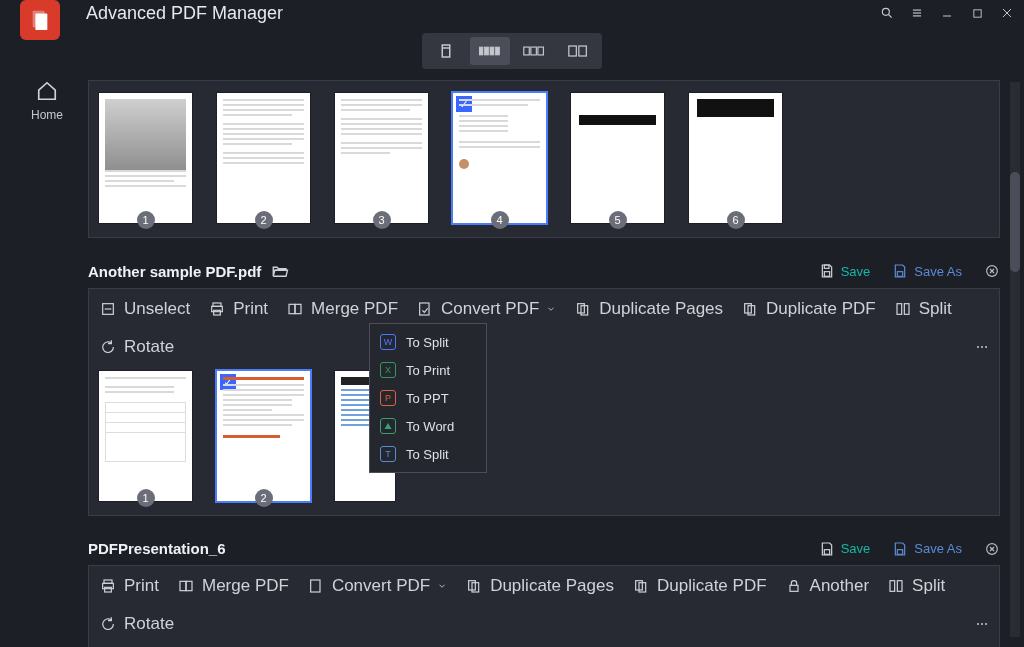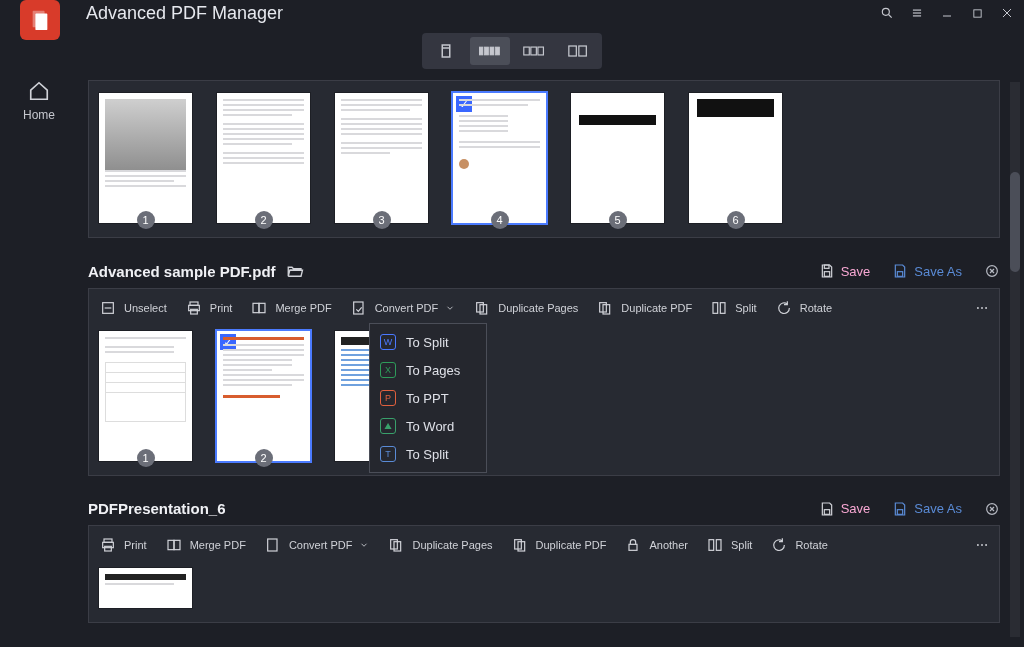--- a/index.html
+++ b/index.html
@@ -14,45 +14,45 @@
 .titlebar-spacer { flex: 1; }
 .titlebar-icon { width: 22px; height: 22px; display: inline-flex; align-items: center; justify-content: center; color: #c5c7ce; cursor: pointer; }
 .titlebar-icon + .titlebar-icon { margin-left: 8px; }
 
 .logo {
   position: absolute; left: 20px; top: 0px; width: 40px; height: 40px;
   background: #d83b2a; border-radius: 6px; display: flex; align-items: center; justify-content: center;
 }
 .logo svg { width: 22px; height: 22px; }
 
-.sidebar { position: absolute; left: 0; top: 70px; width: 78px; display: flex; flex-direction: column; align-items: center; }
+.sidebar { position: absolute; left: 8px; top: 70px; width: 78px; display: flex; flex-direction: column; align-items: center; }
 .sidebar-item { width: 78px; padding: 10px 0; display: flex; flex-direction: column; align-items: center; color: #c5c7ce; cursor: pointer; }
 .sidebar-item .lbl { margin-top: 6px; font-size: 12px; }
 
 .viewmodes {
   position: absolute; left: 50%; top: 33px; transform: translateX(-50%);
   display: flex; background: #343640; border-radius: 4px; padding: 4px; gap: 4px;
 }
 .vm-btn { width: 40px; height: 28px; display: inline-flex; align-items: center; justify-content: center; border-radius: 3px; cursor: pointer; }
 .vm-btn.active { background: #4b4e58; }
 .vm-btn svg { stroke: #c5c7ce; }
 
 .main { position: absolute; left: 88px; right: 24px; top: 80px; bottom: 0; overflow: hidden; }
 .scrolltrack { position: absolute; right: 4px; top: 82px; width: 10px; bottom: 10px; background: #2a2c33; }
 .scrollthumb { position: absolute; width: 10px; right: 0; top: 90px; height: 100px; background: #4b4e58; border-radius: 5px; }
 
 .doc-title { display: flex; align-items: center; padding: 4px 0 8px; gap: 10px; }
 .doc-title h3 { font-size: 15px; font-weight: 600; color: #f0f1f5; }
 .doc-title .spacer { flex: 1; }
-.doc-title .titlebtn { display: inline-flex; align-items: center; gap: 6px; color: #f9a8d4; cursor: pointer; font-size: 13px; }
+.doc-title .titlebtn { display: inline-flex; align-items: center; gap: 6px; color: #14b8a6; cursor: pointer; font-size: 13px; }
 .doc-title .titlebtn + .titlebtn { margin-left: 12px; }
 .doc-frame { border: 1px solid #3b3d46; background: #272a32; padding: 8px 10px 14px; margin-bottom: 20px; }
 
 .toolbar { display: flex; align-items: center; gap: 18px; padding: 2px 0 10px; flex-wrap: wrap; }
-.tbtn { display: inline-flex; align-items: center; gap: 7px; color: #d0d2d8; cursor: pointer; font-size: 11px; }
+.tbtn { display: inline-flex; align-items: center; gap: 7px; color: #d0d2d8; cursor: pointer; font-size: 17px; }
 .tbtn .ico { width: 18px; height: 18px; display: inline-flex; align-items: center; justify-content: center; }
 .toolbar .more { margin-left: auto; }
 
 .thumbs { display: flex; gap: 25px; padding-top: 4px; }
 .thumb { position: relative; width: 93px; height: 130px; background: #fff; box-shadow: 0 0 0 1px #00000040; cursor: pointer; }
 .thumb .pg {
   position: absolute; left: 50%; bottom: -6px; transform: translateX(-50%);
   width: 18px; height: 18px; border-radius: 50%; background: #6b6e78; color: #fff;
   font-size: 11px; display: flex; align-items: center; justify-content: center;
 }
@@ -241,21 +241,21 @@
       <div class="thumb">
         <div class="body">
             <div class="blackbar" style="height:18px;margin-top:0"></div>
           </div>
         <span class="pg">6</span>
       </div>
     </div>
   </div>
 
   <div class="doc-title">
-    <h3>Advanced sample PDF.pdf</h3>
+    <h3>Another sample PDF.pdf</h3>
     <span>
         <svg width="18" height="18" viewBox="0 0 24 24" fill="none" stroke="#d0d2d8" stroke-width="1.8">
           <path d="M3 7h5l2 2h10v2H5l-2 8V7z"></path>
           <path d="M5 11h17l-2 8H3"></path>
         </svg>
       </span>
     <span class="spacer"></span>
     <span class="titlebtn">
       <svg width="16" height="16" viewBox="0 0 24 24" fill="none" stroke="#d0d2d8" stroke-width="1.8">
           <path d="M5 3h11l3 3v15H5z"></path>
@@ -367,21 +367,21 @@
         </span>
     </div>
 
     <div class="dropdown" style="left:280px; top:34px;">
       <div class="dditem">
           <span class="badge b-w">W</span>
           <span>To Split</span>
         </div>
       <div class="dditem">
           <span class="badge b-x">X</span>
-          <span>To Pages</span>
+          <span>To Print</span>
         </div>
       <div class="dditem">
           <span class="badge b-p">P</span>
           <span>To PPT</span>
         </div>
       <div class="dditem">
           <span class="badge b-i">⛰</span>
           <span>To Word</span>
         </div>
       <div class="dditem">

